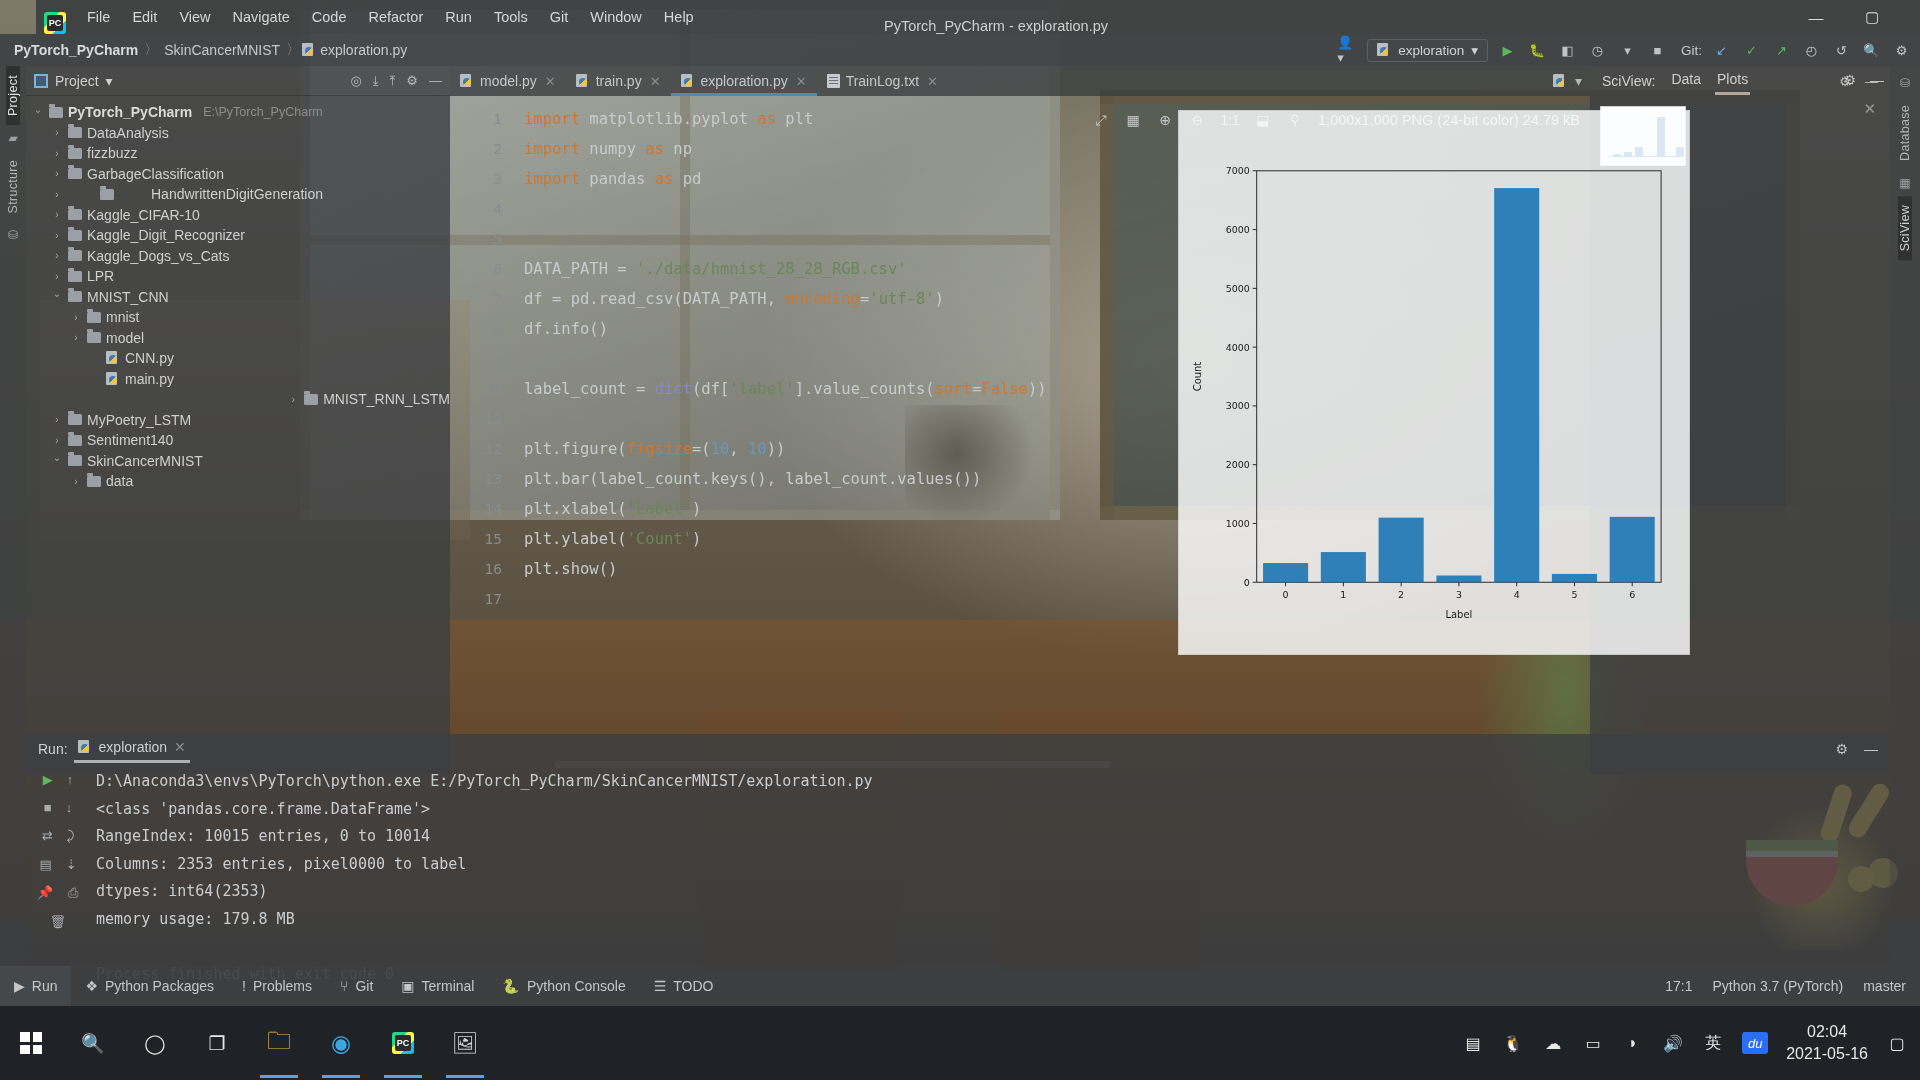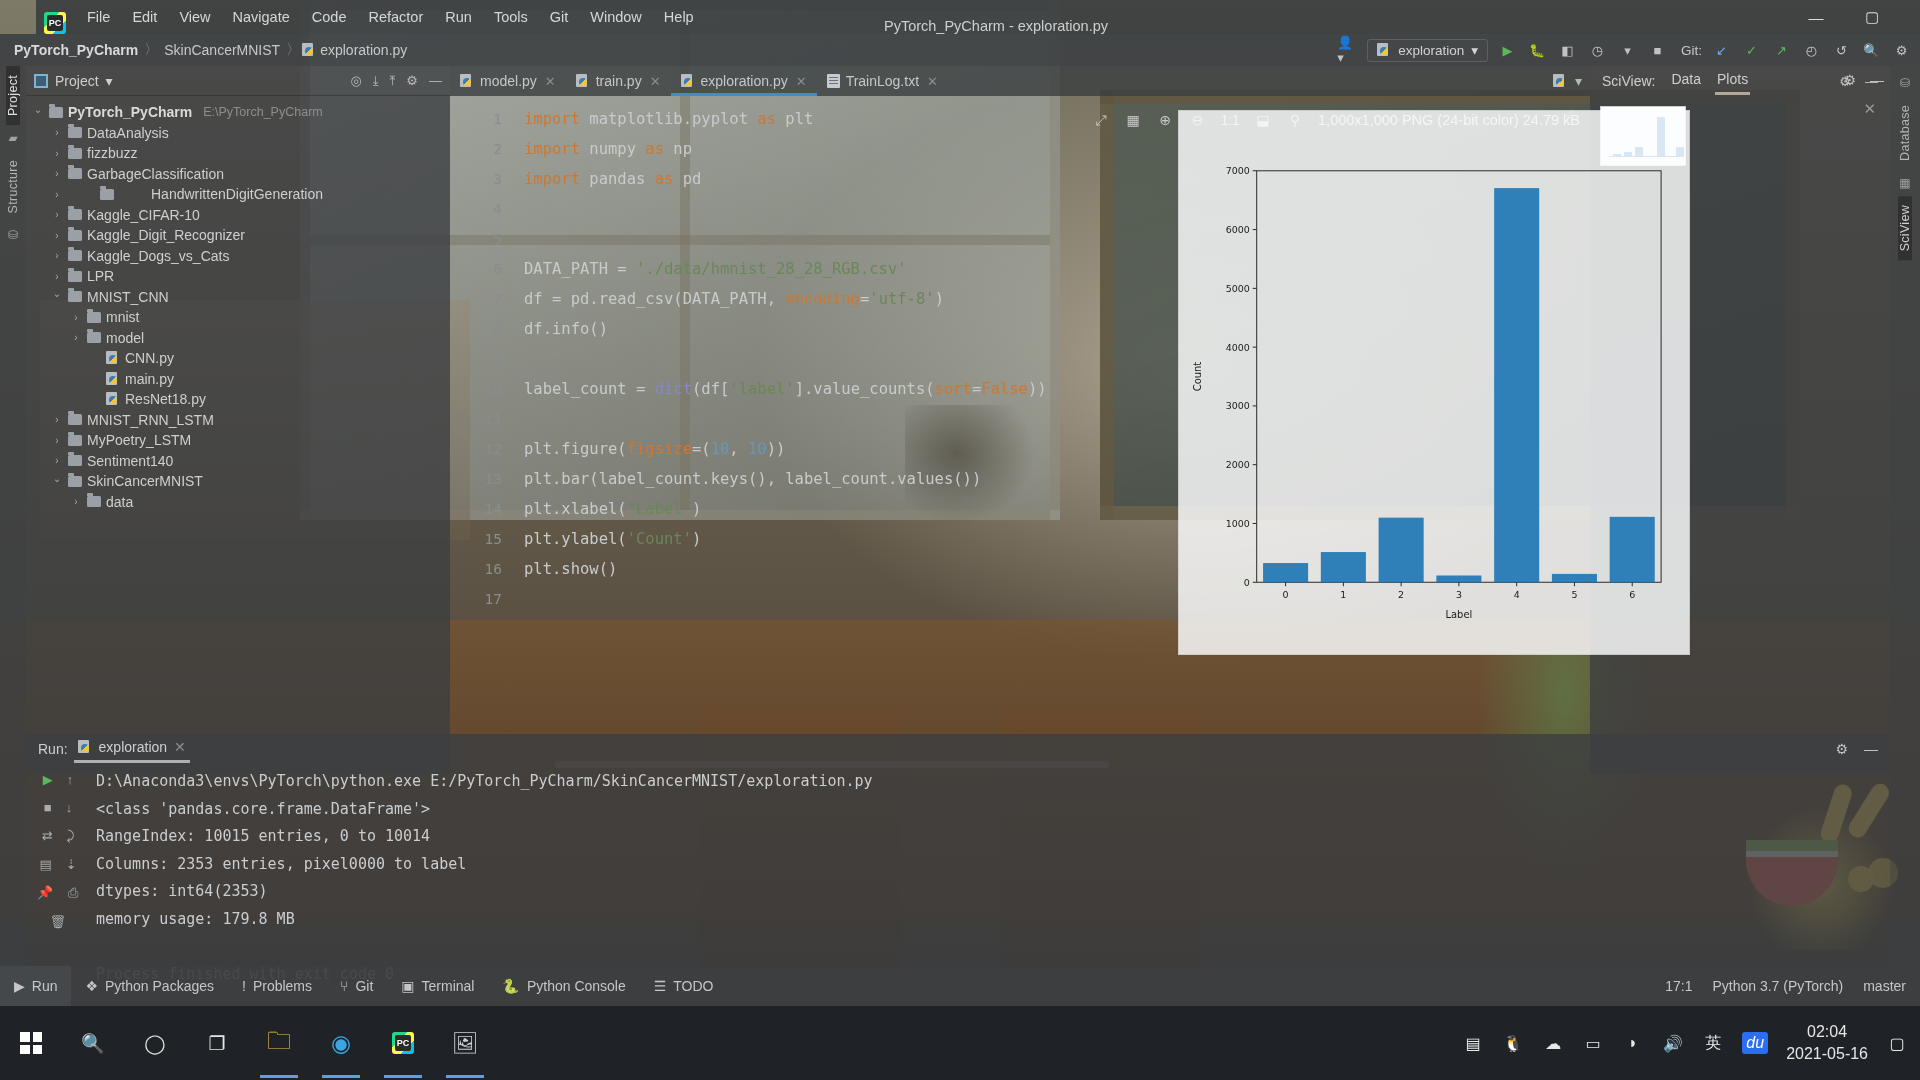--- a/index.html
+++ b/index.html
@@ -259,21 +259,21 @@
     display:flex; align-items:center; color:#e6e6e6;
   }
   .tb-btn { width:62px; height:74px; display:flex; align-items:center; justify-content:center; position:relative; }
   .tb-btn.app { width:62px; }
   .tb-btn.running::after { content:""; position:absolute; left:12px; right:12px; bottom:2px; height:3px; background:#5aa0e8; }
   .tb-start { width:22px; height:22px; display:grid; grid-template-columns:1fr 1fr; grid-gap:3px; }
   .tb-start i { background:#ffffff; display:block; }
   .tray { margin-left:auto; display:flex; align-items:center; gap:18px; padding-right:12px; font-size:14px; }
   .clock { text-align:center; line-height:1.35; font-size:16px; }
   .tray-ico { width:22px; height:22px; display:flex; align-items:center; justify-content:center; font-size:16px; color:#e8e8e8; }
-  .du-ico { width:26px; height:22px; background:#2b6ef2; color:#fff; border-radius:3px; font-size:16px;
+  .du-ico { width:26px; height:22px; background:#2b6ef2; color:#fff; border-radius:3px; font-size:13px;
     display:flex; align-items:center; justify-content:center; font-style:italic; }
 </style>
 </head>
 <body>
 
 <div id="app">
 
   <div class="wallpaper">
     <div class="wp-window"></div>
     <div class="wp-board"></div>
@@ -443,29 +443,21 @@
             <span class="tree-label">CNN.py</span>
           </div>
           <div class="tree-row" style="padding-left: 57px;">
             <span class="arrow "></span>
             <span class="pyfile">
               <i class="pg"></i>
               <i class="py1"></i>
             </span>
             <span class="tree-label">main.py</span>
           </div>
-          <div class="tree-row" style="padding-left: 57px;">
-            <span class="arrow "></span>
-            <span class="pyfile">
-              <i class="pg"></i>
-              <i class="py1"></i>
-            </span>
-            <span class="tree-label">ResNet18.py</span>
-          </div>
-          <div class="tree-row" style="padding-left: 19px;">
+          <div class="tree-row" style="padding-left: 19px; justify-content: flex-end;">
             <span class="arrow closed"></span>
             <span class="folder"></span>
             <span class="tree-label">MNIST_RNN_LSTM</span>
           </div>
           <div class="tree-row" style="padding-left: 19px;">
             <span class="arrow closed"></span>
             <span class="folder"></span>
             <span class="tree-label">MyPoetry_LSTM</span>
           </div>
           <div class="tree-row" style="padding-left: 19px;">

